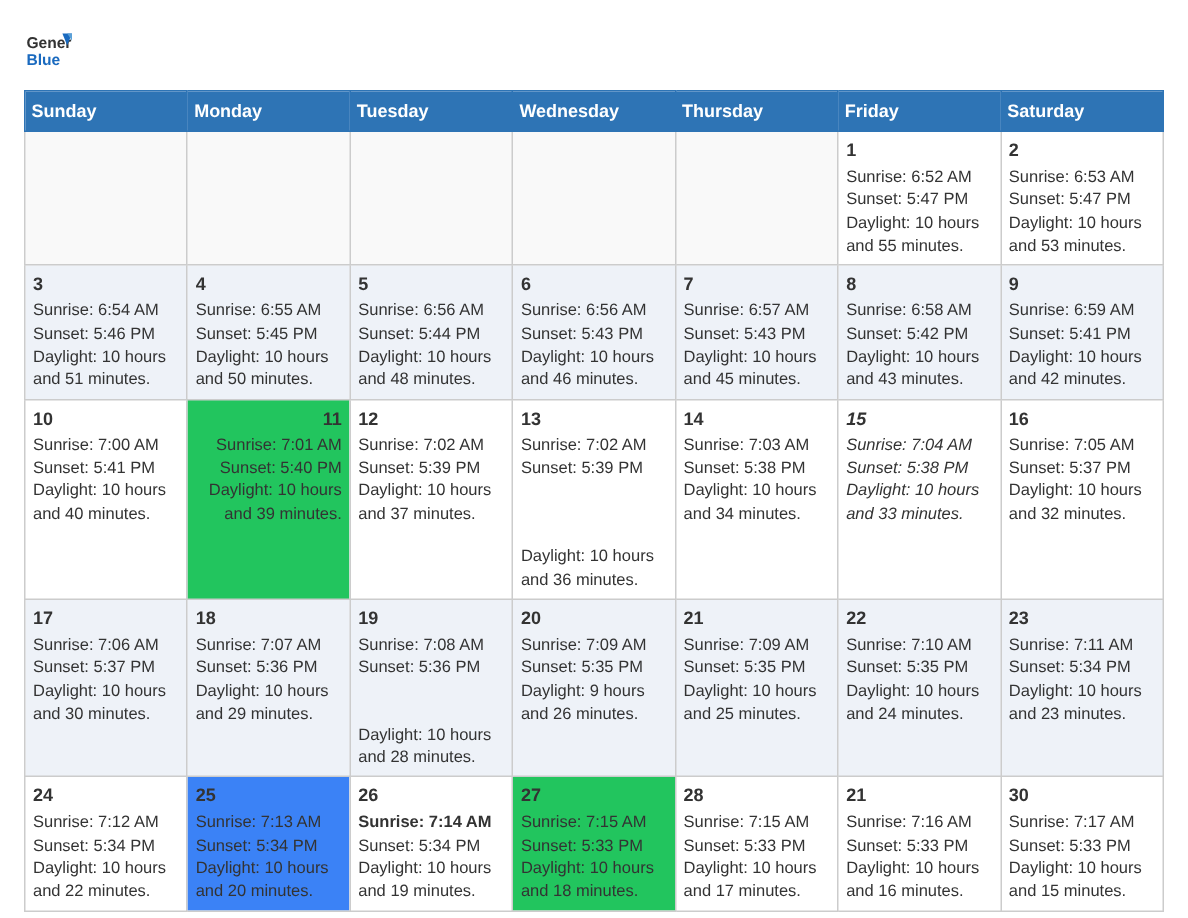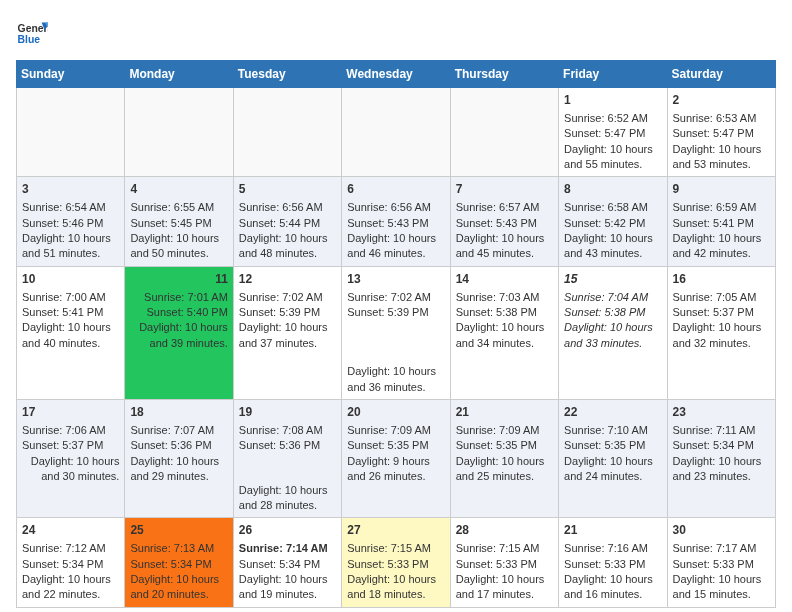--- a/index.html
+++ b/index.html
@@ -213,21 +213,21 @@
           <span style="display: block;">Sunrise: 7:05 AM</span>
           <span style="display: block;">Sunset: 5:37 PM</span>
           <span style="display: block;">Daylight: 10 hours and 32 minutes.</span>
         </td>
       </tr>
       <tr>
         <td style="background: rgb(238, 242, 248);">
           <span class="day-num">17</span>
           <span style="display: block;">Sunrise: 7:06 AM</span>
           <span style="display: block;">Sunset: 5:37 PM</span>
-          <span style="display: block; text-align: right;">Daylight: 10 hours and 30 minutes.</span>
+          <span style="display: block;">Daylight: 10 hours and 30 minutes.</span>
         </td>
         <td style="background: rgb(238, 242, 248);">
           <span class="day-num">18</span>
           <span style="display: block;">Sunrise: 7:07 AM</span>
           <span style="display: block;">Sunset: 5:36 PM</span>
           <span style="display: block;">Daylight: 10 hours and 29 minutes.</span>
         </td>
         <td style="background: rgb(238, 242, 248);">
           <span class="day-num">19</span>
           <span style="display: block;">Sunrise: 7:08 AM</span>
@@ -259,33 +259,33 @@
           <span style="display: block;">Daylight: 10 hours and 23 minutes.</span>
         </td>
       </tr>
       <tr>
         <td style="background: rgb(255, 255, 255);">
           <span class="day-num">24</span>
           <span style="display: block;">Sunrise: 7:12 AM</span>
           <span style="display: block;">Sunset: 5:34 PM</span>
           <span style="display: block;">Daylight: 10 hours and 22 minutes.</span>
         </td>
-        <td style="background: #f97316;">
+        <td style="background: #3b82f6;">
           <span class="day-num">25</span>
           <span style="display: block;">Sunrise: 7:13 AM</span>
           <span style="display: block;">Sunset: 5:34 PM</span>
           <span style="display: block;">Daylight: 10 hours and 20 minutes.</span>
         </td>
         <td style="background: rgb(255, 255, 255);">
           <span class="day-num">26</span>
           <span style="display: block; font-weight: bold;">Sunrise: 7:14 AM</span>
           <span style="display: block;">Sunset: 5:34 PM</span>
           <span style="display: block;">Daylight: 10 hours and 19 minutes.</span>
         </td>
-        <td style="background: #fef9c3;">
+        <td style="background: #22c55e;">
           <span class="day-num">27</span>
           <span style="display: block;">Sunrise: 7:15 AM</span>
           <span style="display: block;">Sunset: 5:33 PM</span>
           <span style="display: block;">Daylight: 10 hours and 18 minutes.</span>
         </td>
         <td style="background: rgb(255, 255, 255);">
           <span class="day-num">28</span>
           <span style="display: block;">Sunrise: 7:15 AM</span>
           <span style="display: block;">Sunset: 5:33 PM</span>
           <span style="display: block;">Daylight: 10 hours and 17 minutes.</span>

